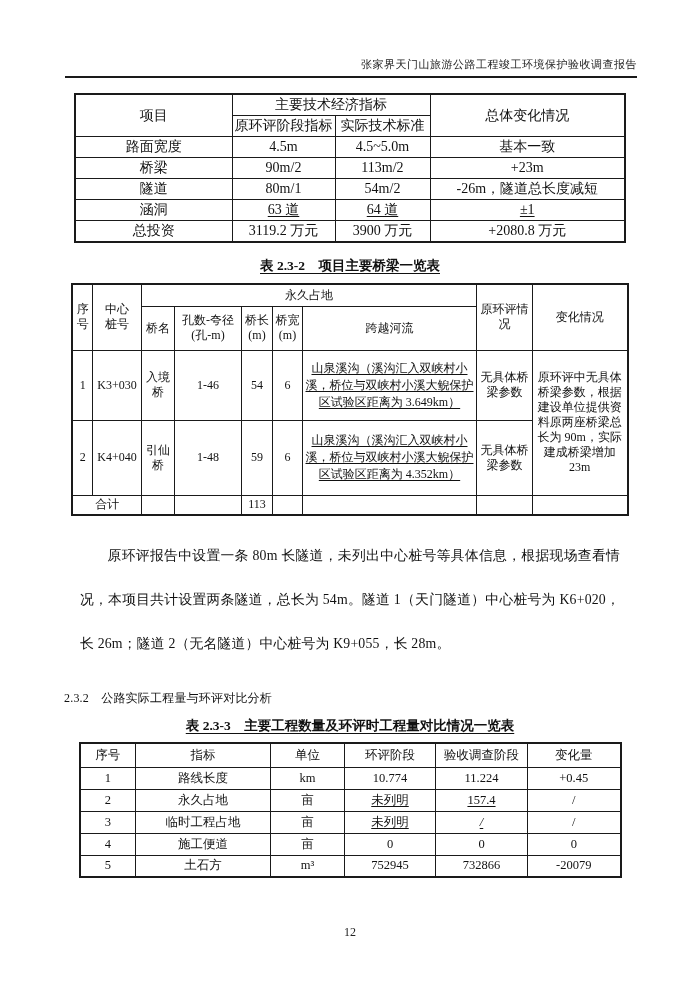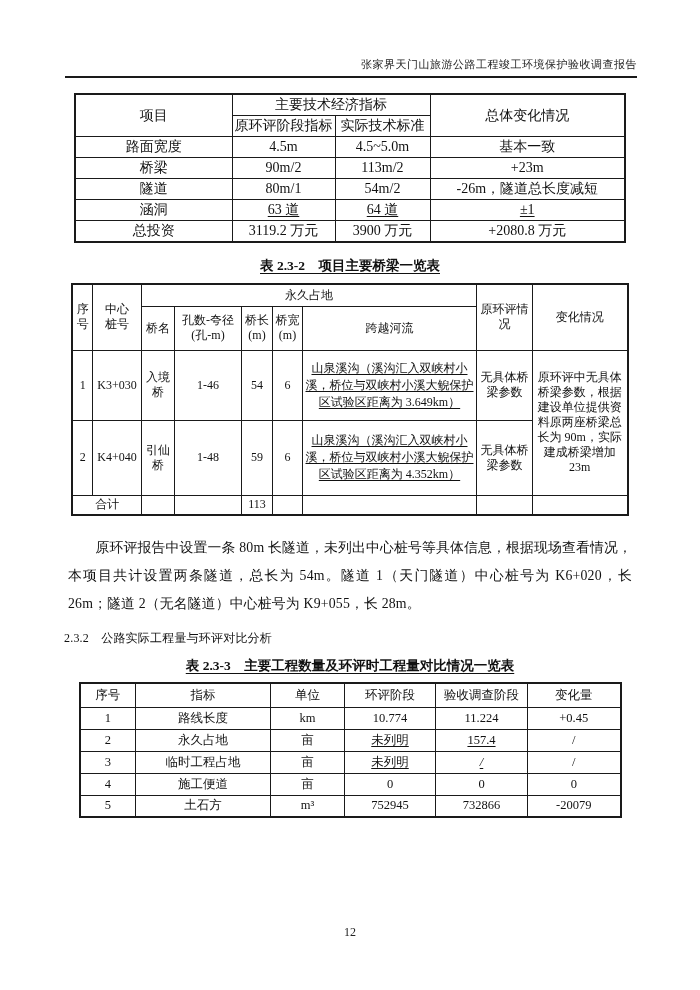--- a/index.html
+++ b/index.html
@@ -45,21 +45,21 @@
   .t-bridge { width:555px; font-size:12px; margin-top:7px; line-height:15px; }
   .t-bridge tr.hr1 { height:22px; }
   .t-bridge tr.hr2 { height:44px; }
   .t-bridge tr.r1 { height:70px; }
   .t-bridge tr.r2 { height:75px; }
   .t-bridge tr.rt { height:20px; }
   .t-bridge td.river { line-height:17px;margin-top:15px; }
 
   
   .para {
-    margin:4px; margin-top:18px; font-size:13.8px; line-height:28px;
+    margin:16px; margin-top:18px; font-size:13.8px; line-height:44px;
     text-align:justify; text-indent:2em; letter-spacing:0.2px;
   }
   .section-heading {
     margin:0; font-size:12px; line-height:32px; font-weight:normal;
     text-align:left; letter-spacing:0.2px;
   }
   .para2 { margin-top:0; }
 
   
   .t-qty { width:541px; font-size:12.5px; margin-top:6px; }

